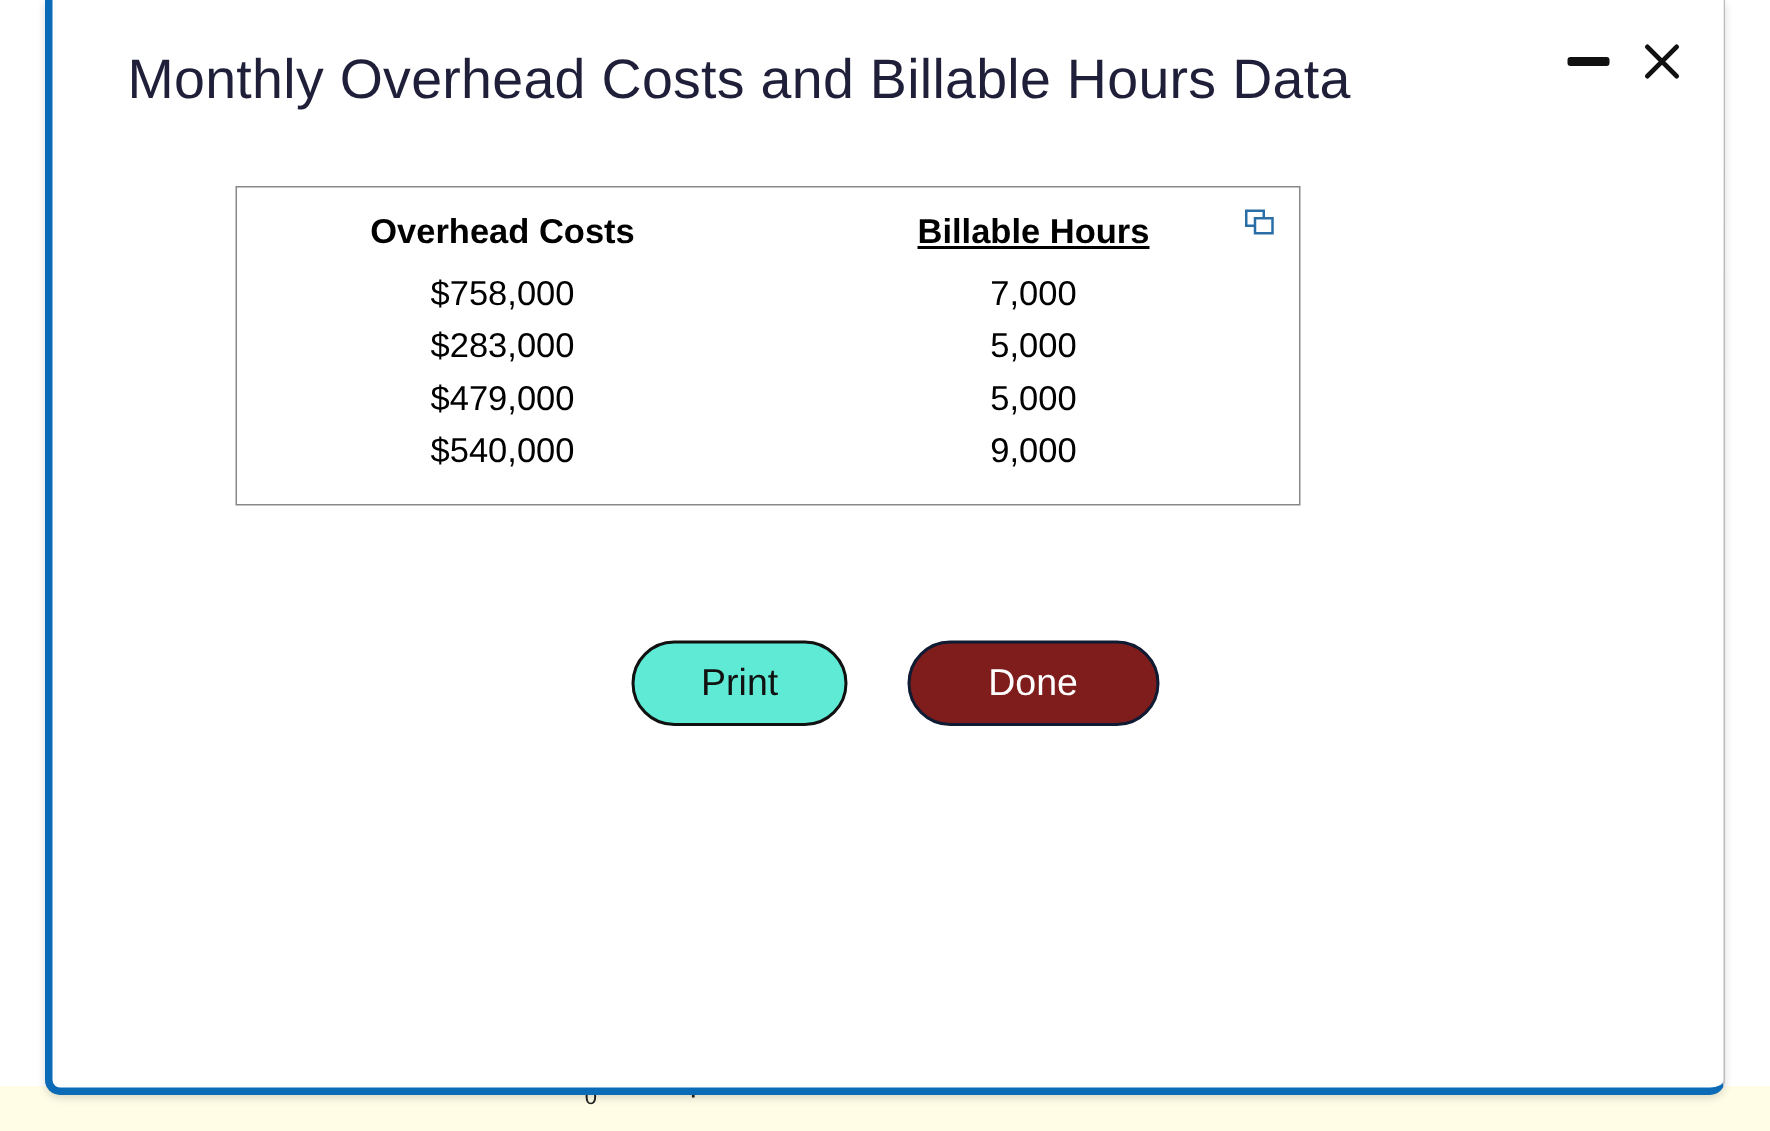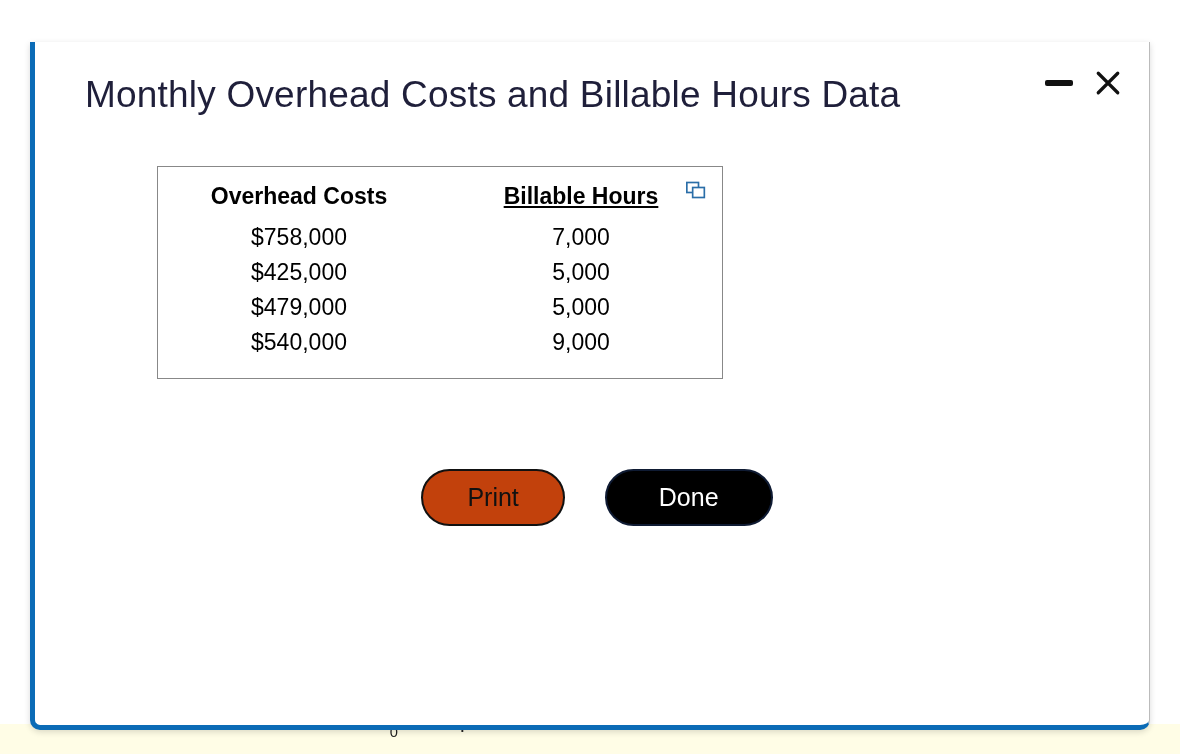--- a/index.html
+++ b/index.html
@@ -42,21 +42,20 @@
     right:30px;
     bottom:24px;
     background:#fff;
     border:1px solid #bbb;
     border-left:5px solid #0b6bb6;
     border-bottom:5px solid #0b6bb6;
     border-top:none;
     border-radius:0 0 10px 10px;
     box-shadow: 0 2px 6px rgba(0,0,0,0.15);
     padding:0;
-    margin-top:42px;
   }
   
   .modal::before{
     content:"";
     position:absolute;
     left:20px; top:-0px;
     width:44px; height:0px;
   }
   .modal-inner{
     position:relative;
@@ -87,21 +86,21 @@
   .title{
     font-size:37px;
     color:#1f1f3a;
     margin:22px 0 50px 0;
     font-weight:400;
     letter-spacing:0.2px;
   }
 
   .table-wrap{
     margin-left:72px;
-    width:566px;
+    width:710px;
     border:1px solid #888;
     padding:10px 0 18px 0;
     position:relative;
   }
   .table{
     width:100%;
     border-collapse:collapse;
   }
   .table th{
     font-size:23px;
@@ -135,26 +134,26 @@
     margin-top:90px;
   }
   .btn{
     font-size:25px;
     padding:12px 44px;
     border-radius:34px;
     cursor:pointer;
     font-family: Arial, Helvetica, sans-serif;
   }
   .btn-outline{
-    background:#c2410c;
+    background:#5eead4;
     color:#111;
     border:2px solid #111;
   }
   .btn-solid{
-    background:#000000;
+    background:#7f1d1d;
     color:#fff;
     border:2px solid #0f1b33;
     padding-left:52px; padding-right:52px;
   }
 </style>
 </head>
 <body>
 
 <div class="page">
 
@@ -192,21 +191,21 @@
               <th class="col1">Overhead Costs</th>
               <th class="col2">Billable Hours</th>
             </tr>
           </thead>
           <tbody>
             <tr>
               <td>$758,000</td>
               <td>7,000</td>
             </tr>
             <tr>
-              <td>$425,000</td>
+              <td>$283,000</td>
               <td>5,000</td>
             </tr>
             <tr>
               <td>$479,000</td>
               <td>5,000</td>
             </tr>
             <tr>
               <td>$540,000</td>
               <td>9,000</td>
             </tr>

